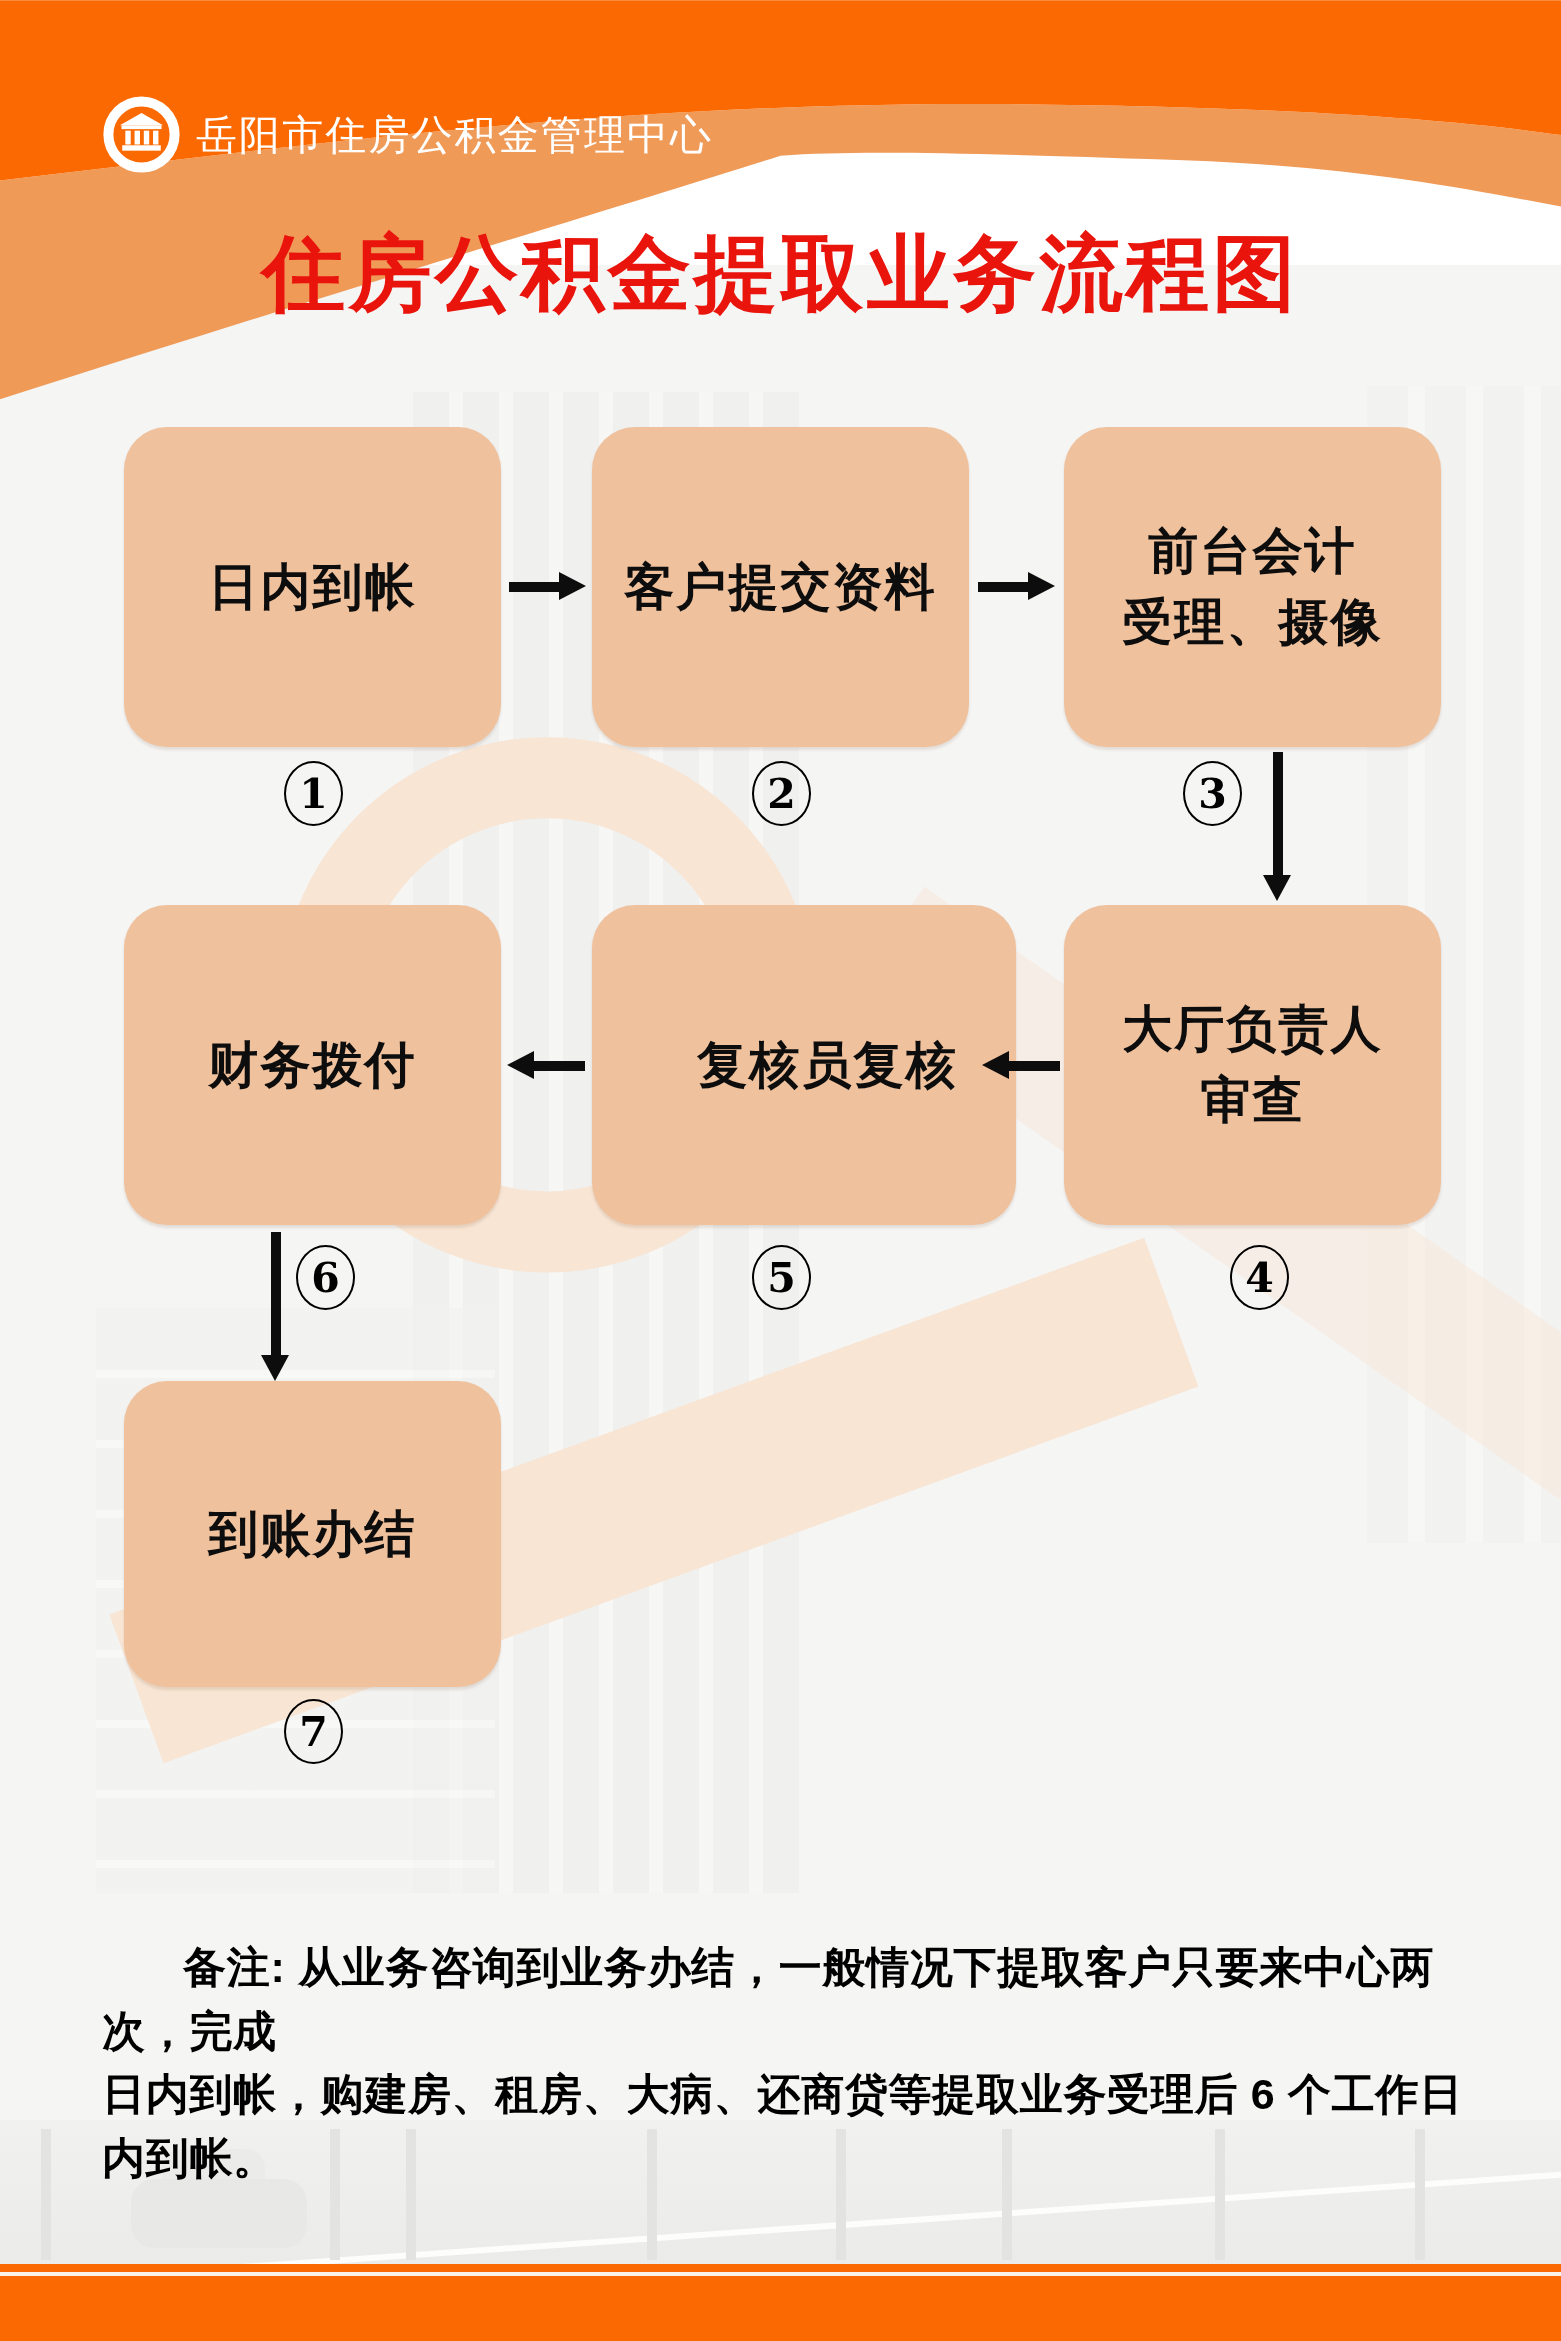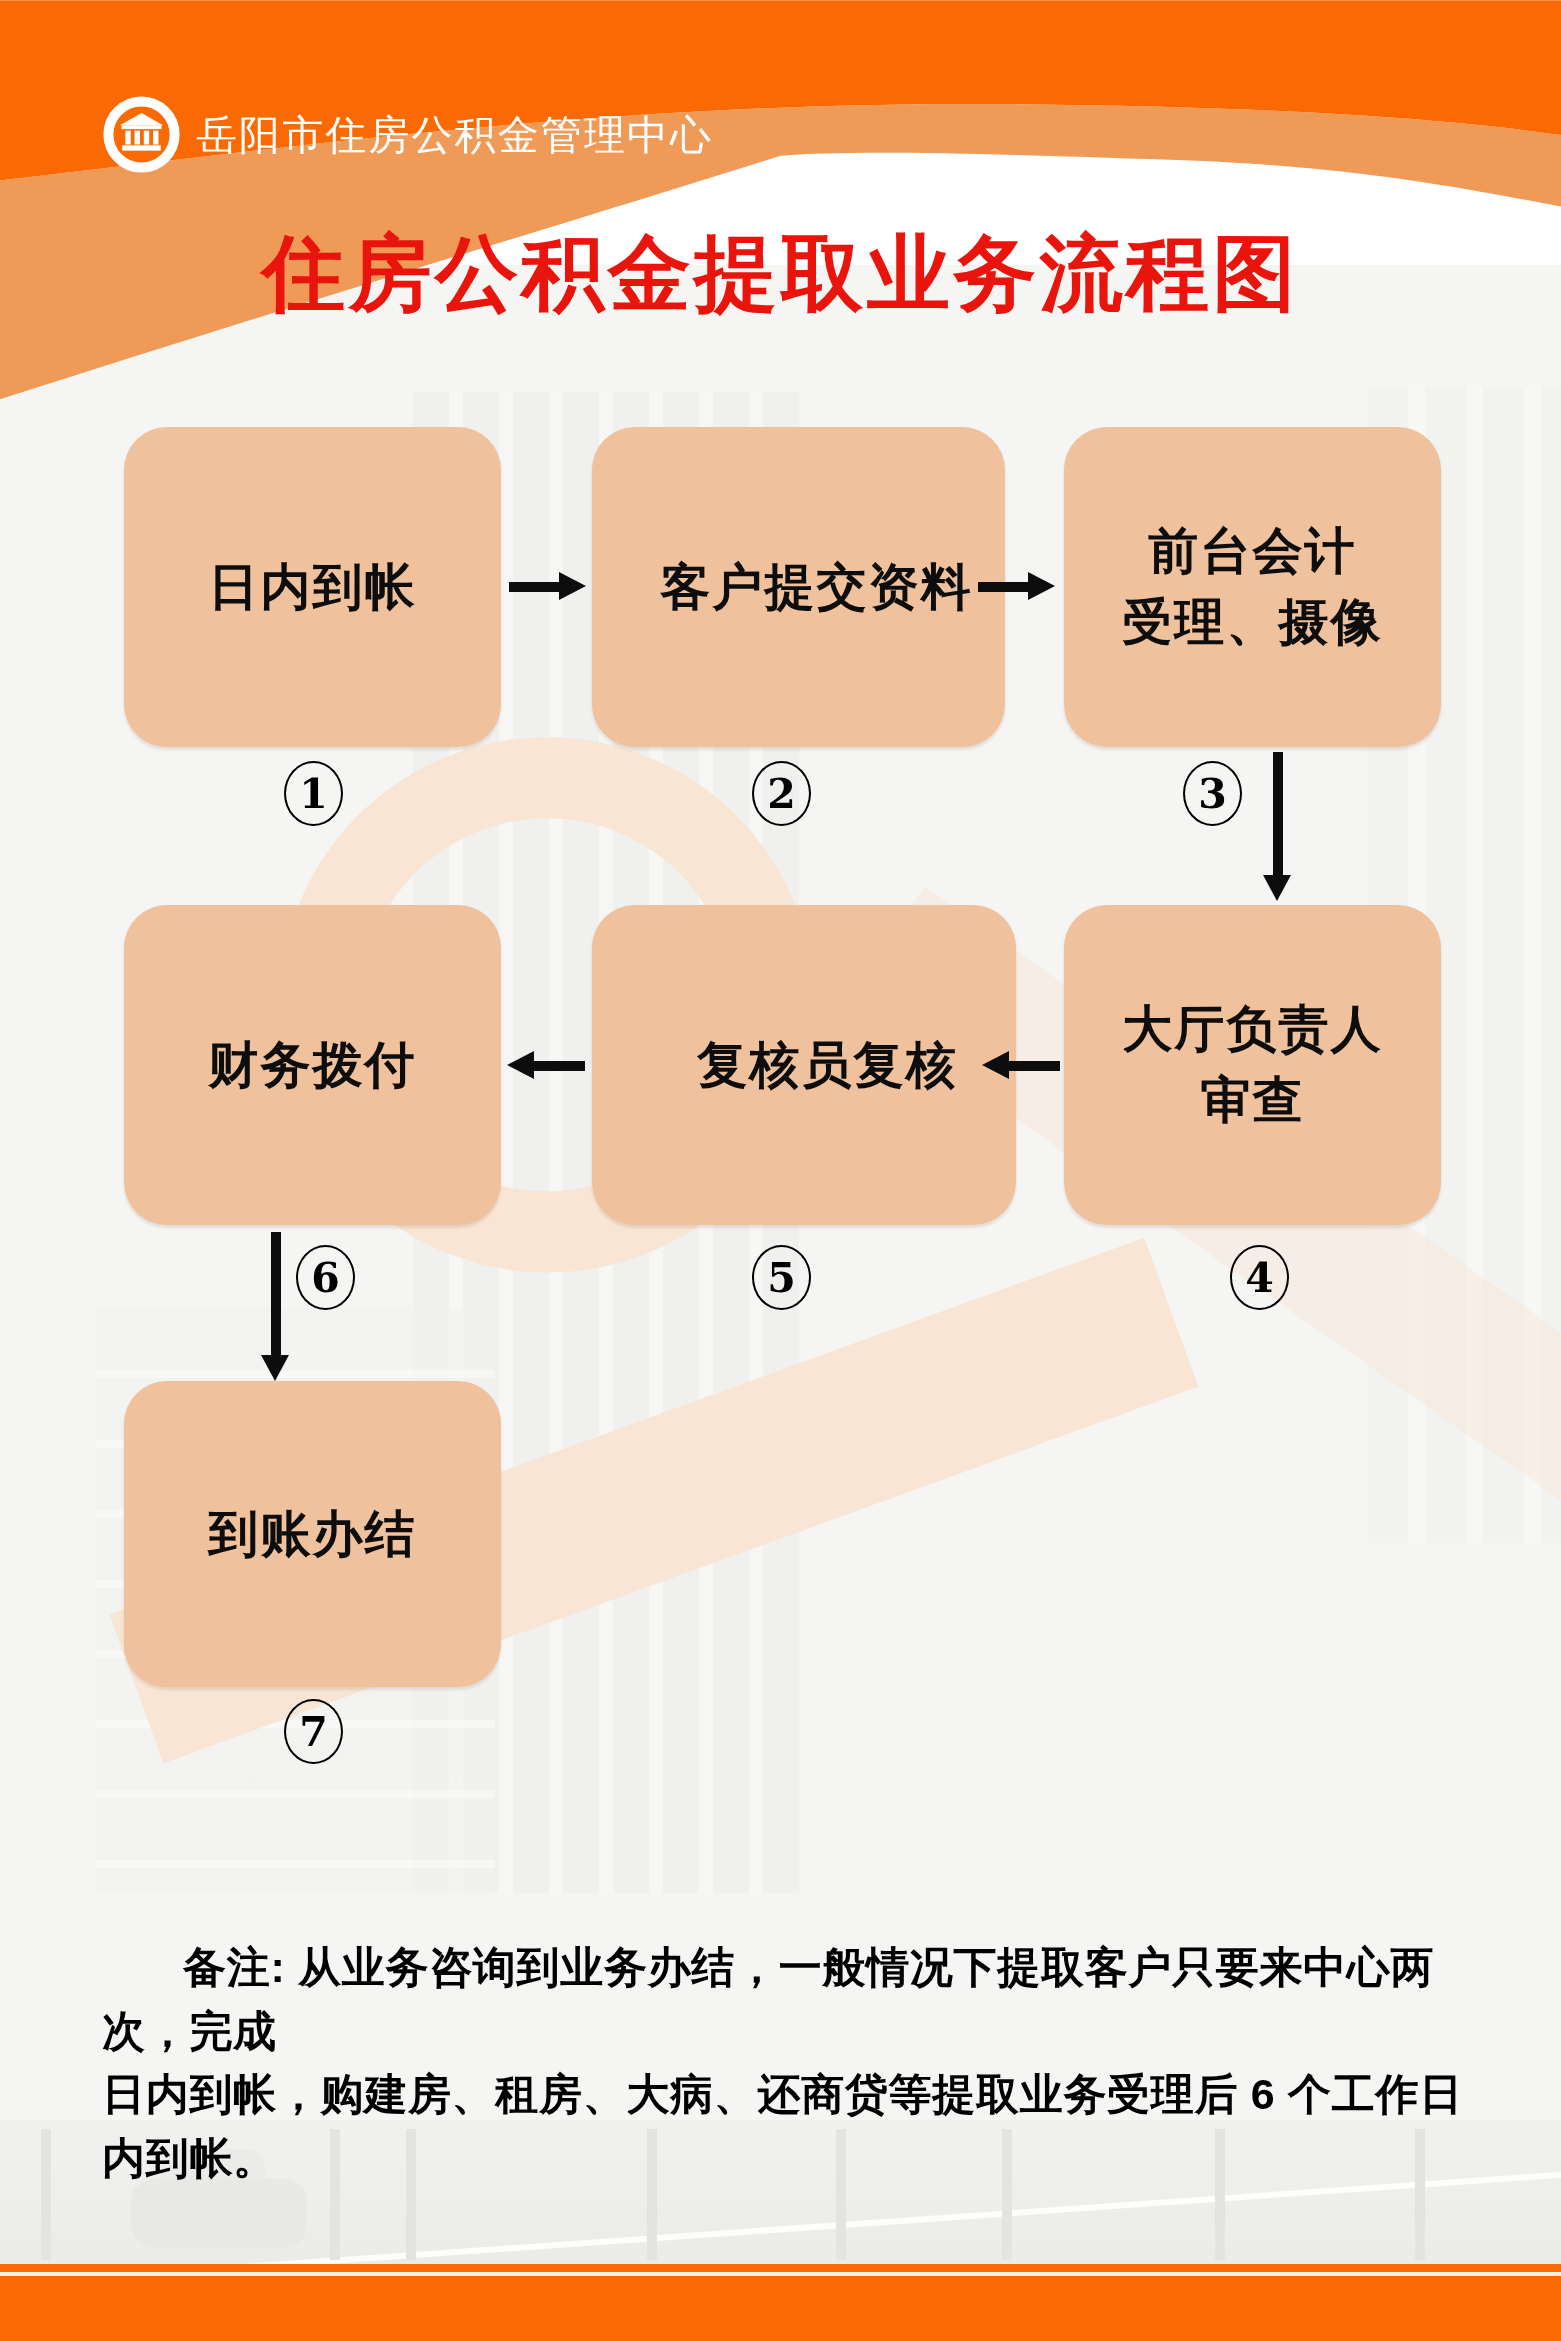--- a/index.html
+++ b/index.html
@@ -36,21 +36,21 @@
   .page-title{position:absolute;left:0;top:219px;width:1561px;z-index:5;text-align:center;
     color:#E9140B;font-size:83px;font-weight:bold;letter-spacing:3.4px;white-space:nowrap;}
 
   
   .flow{position:absolute;inset:0;z-index:6;}
   .box{position:absolute;width:377px;height:320px;background:#EFC19D;border-radius:43px;
     display:flex;align-items:center;justify-content:center;text-align:center;
     color:#0D0D0D;font-size:50px;font-weight:bold;letter-spacing:2.1px;line-height:1.42;
     white-space:pre-line;box-shadow:0 2.8px 2.8px rgba(120,80,40,.14);}
   #box1{left:124px;top:427px;}
-  #box2{left:592px;top:427px;padding-left:36px;}
+  #box2{left:592px;top:427px;}
   #box3{left:1064px;top:427px;}
   #box4{left:1064px;top:905px;}
   #box5{left:592px;top:905px;padding-left:47px;}
   #box6{left:124px;top:905px;}
   #box7{left:124px;top:1381px;height:306px;}
 
   
   .circled-num{position:absolute;width:55px;height:61px;border:2.8px solid #000;border-radius:50%;
     display:flex;align-items:center;justify-content:center;background:transparent;
     font-family:"DejaVu Serif","Liberation Serif",serif;font-size:41px;font-weight:bold;color:#000;}

